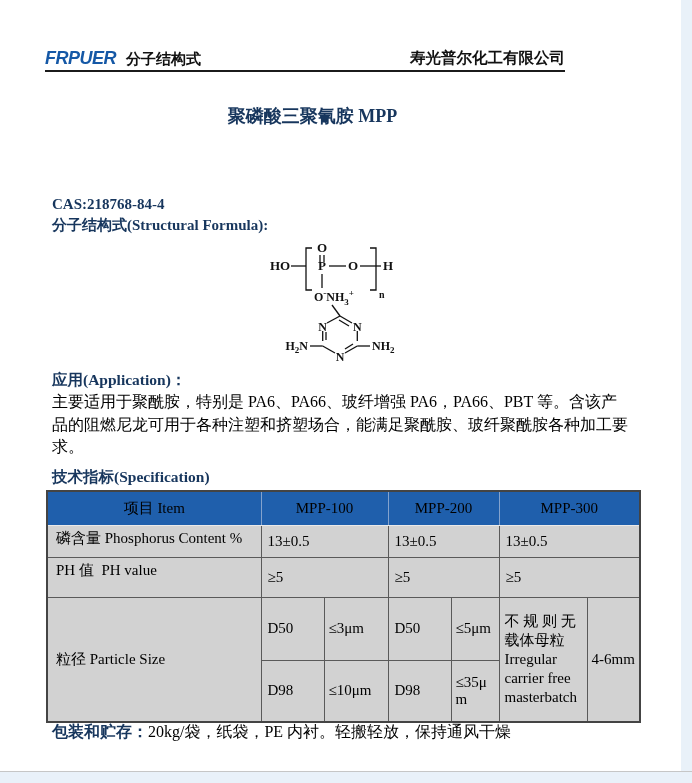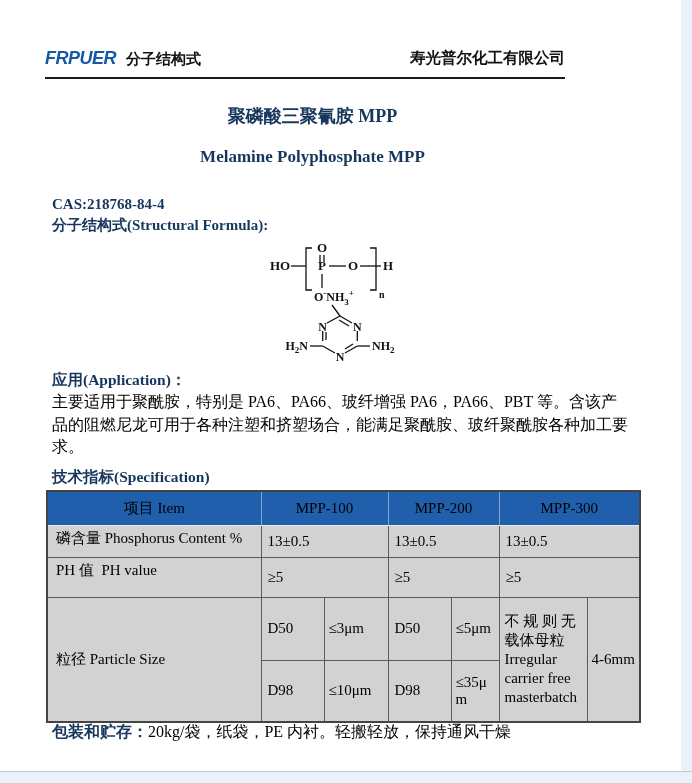--- a/index.html
+++ b/index.html
@@ -6,21 +6,21 @@
   body{width:692px;height:783px;background:#ffffff;overflow:hidden;
        font-family:"Liberation Serif","DejaVu Serif",serif;color:#000;}
   .page{position:relative;width:692px;height:783px;background:#fff;}
 
   
   .edge-right{position:absolute;left:681px;top:0;width:11px;height:783px;background:#e9f1f9;}
   .edge-bottom{position:absolute;left:0;top:771px;width:692px;height:12px;background:#e9f1f9;border-top:1px solid #c6c6c6;}
 
   
   .hdr{position:absolute;left:45px;top:48px;width:520px;display:flex;align-items:flex-end;
-       border-bottom:2px solid #1b1b1b;padding-bottom:8px;}
+       border-bottom:2px solid #1b1b1b;padding-bottom:1px;}
   .logo{font-family:"Liberation Sans","DejaVu Sans",sans-serif;font-style:italic;font-weight:bold;
         font-size:18px;color:#1558a6;letter-spacing:-0.5px;}
   .slogan{font-weight:bold;font-size:15px;margin-left:10px;color:#111;}
   .hdr-spacer{flex:1;}
   .company{font-weight:bold;font-size:15.5px;color:#111;}
 
   .title-cn{position:absolute;left:45px;top:104px;width:535px;text-align:center;
             font-size:18px;font-weight:bold;color:#17365d;}
   .title-en{position:absolute;left:45px;top:147px;width:535px;text-align:center;
             font-size:17px;font-weight:bold;color:#17365d;}
@@ -66,21 +66,20 @@
   <div class="edge-right"></div>
 
   <div class="hdr">
     <span class="logo">FRPUER</span>
     <span class="slogan">分子结构式</span>
     <span class="hdr-spacer"></span>
     <span class="company">寿光普尔化工有限公司</span>
   </div>
 
   <div class="title-cn">聚磷酸三聚氰胺 MPP</div>
-  <div class="title-en">Melamine Polyphosphate MPP</div>
 
   <div class="cas-block">
     <div>CAS:218768-84-4</div>
     <div>分子结构式(Structural Formula):</div>
   </div>
 
   <div class="structure">
     <svg width="185" height="130" viewBox="0 0 185 130">
 
       <text x="30" y="30" font-size="13" text-anchor="middle">HO</text>

